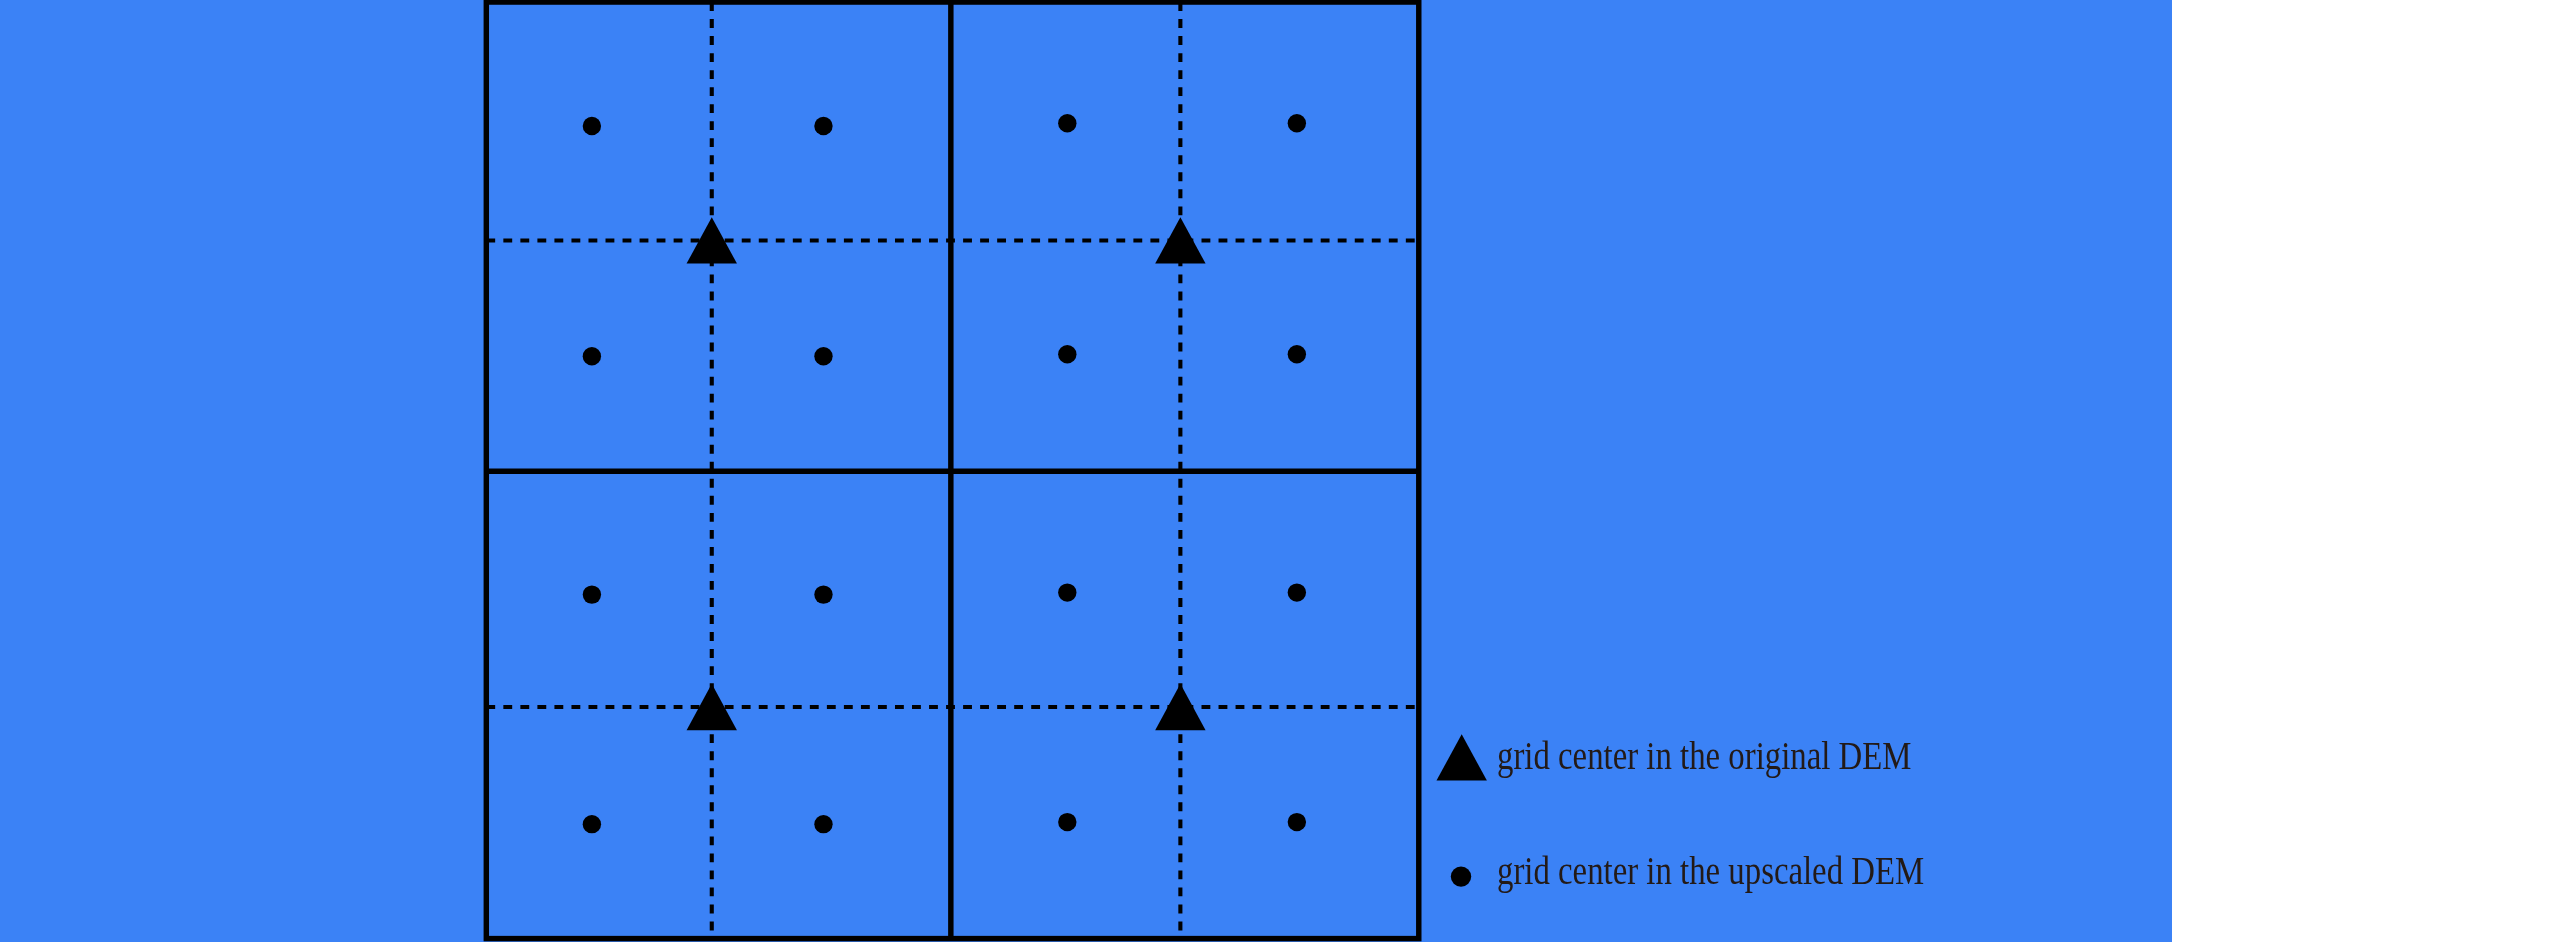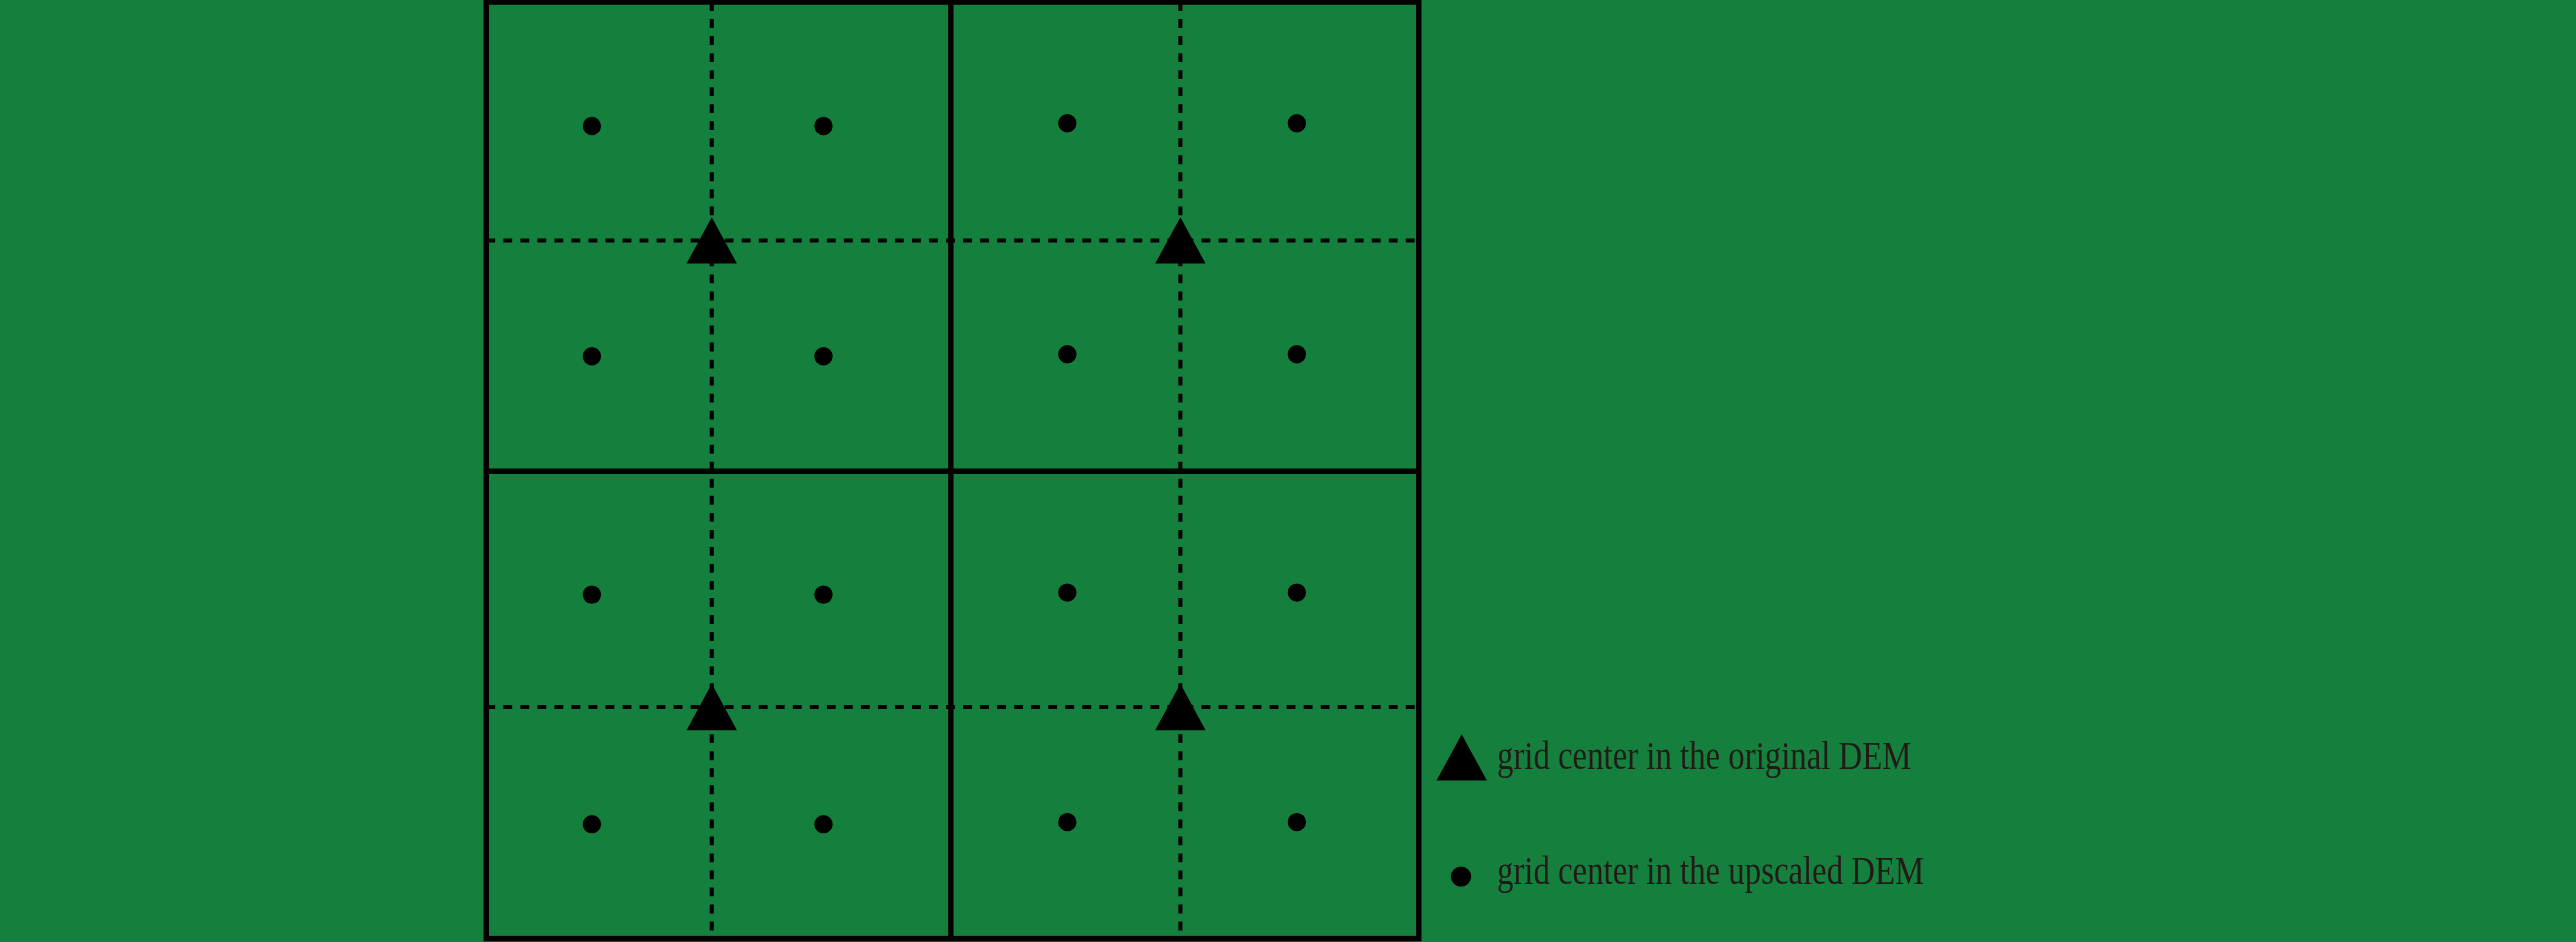--- a/index.html
+++ b/index.html
@@ -8,23 +8,23 @@
     background: #ffffff;
   }
   body {
     width: 2576px;
     height: 942px;
     font-family: "Liberation Serif", "DejaVu Serif", serif;
     overflow: hidden;
   }
   #figure {
     position: relative;
-    width: 2576px;
+    width: 2172px;
     height: 942px;
-    background: #15803d;
+    background: #3b82f6;
   }
   #diagram-svg {
     position: absolute;
     left: 0;
     top: 0;
     width: 2576px;
     height: 942px;
     display: block;
   }
   .legend-label {

